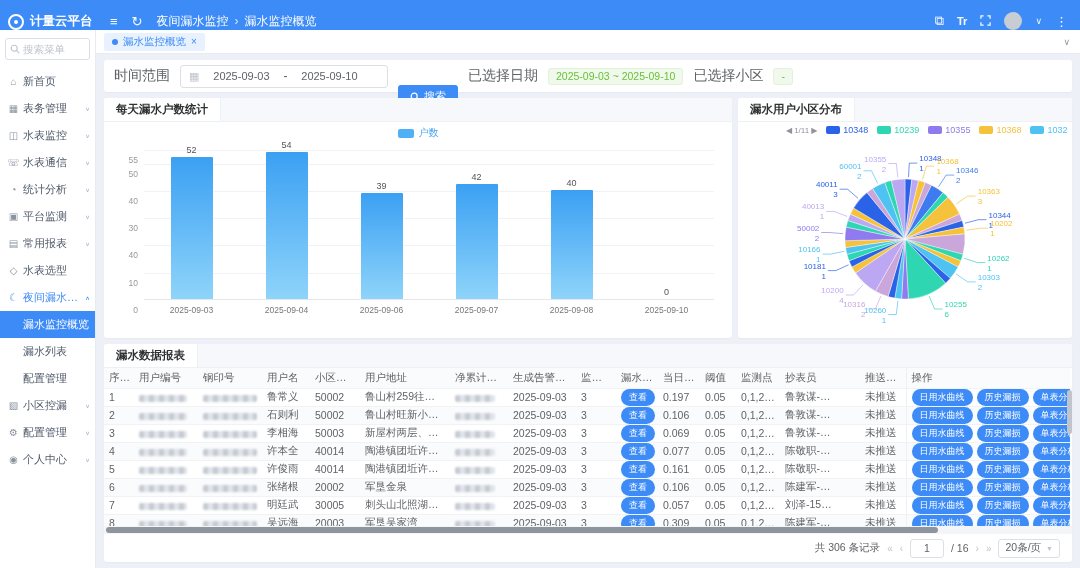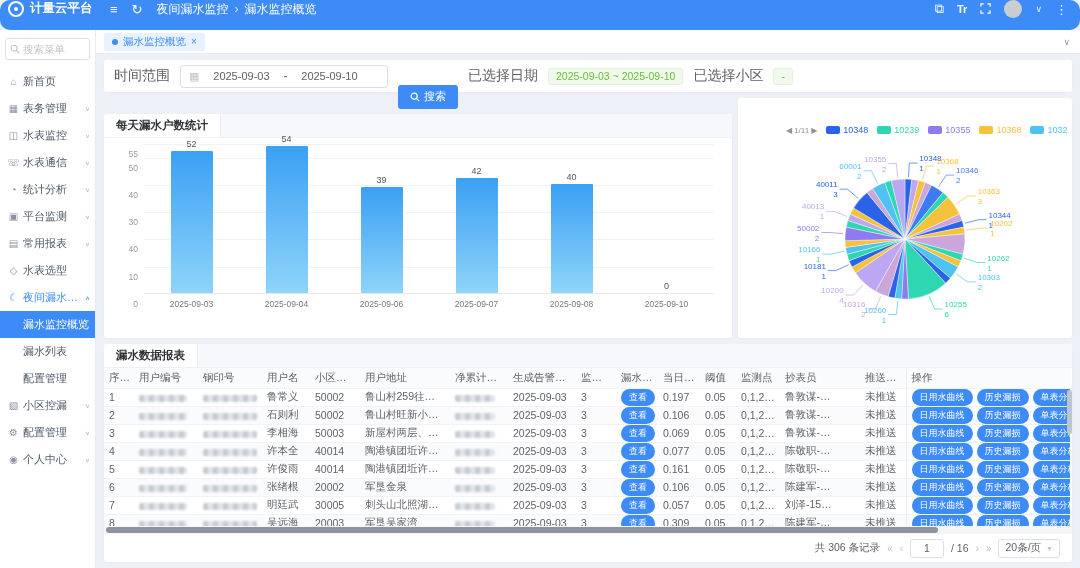--- a/index.html
+++ b/index.html
@@ -1,20 +1,20 @@
 <!DOCTYPE html>
 <html><head>
 <meta charset="utf-8">
 <style>
   *{margin:0;padding:0;box-sizing:border-box;}
   html,body{width:1080px;height:568px;overflow:hidden;}
   body{font-family:"Liberation Sans","DejaVu Sans",sans-serif;font-size:12px;color:#303133;background:#EDF1F7;}
   .app{width:1080px;height:568px;display:flex;flex-direction:column;}
   
-  .hdr{height:30px;background:#3D8BF7;display:flex;align-items:flex-start;color:#fff;flex:0 0 30px;border-radius:10px;}
+  .hdr{height:30px;background:#3D8BF7;display:flex;align-items:flex-end;color:#fff;flex:0 0 30px;}
   .brand{width:96px;display:flex;align-items:center;gap:6px;padding-left:8px;flex:0 0 96px;}
   .logo{width:16px;height:16px;border:2px solid #fff;border-radius:50%;position:relative;flex:0 0 16px;}
   .logo:after{content:"";position:absolute;left:4px;top:4px;width:4px;height:4px;border-radius:50%;background:#fff;}
   .brand-t{font-weight:bold;font-size:12.5px;white-space:nowrap;}
   .hdr-main{flex:1;display:flex;align-items:center;justify-content:space-between;padding:0 12px 0 14px;}
   .hdr-left{display:flex;align-items:center;gap:14px;}
   .hicon{font-size:13px;opacity:.95;cursor:pointer;}
   .crumb{display:flex;align-items:center;gap:6px;font-size:12px;}
   .crumb .sep{opacity:.8;}
   .hdr-right{display:flex;align-items:center;gap:13px;}
@@ -47,21 +47,21 @@
   .dinput{height:23px;border:1px solid #DCDFE6;border-radius:3px;display:flex;align-items:center;padding:0 8px;gap:6px;color:#606266;width:208px;}
   .dinput .cal{color:#C0C4CC;font-size:11px;}
   .dinput input{border:0;outline:0;width:72px;text-align:center;font-size:11px;color:#606266;font-family:inherit;}
   .btn-primary{height:24px;background:#3D8BF7;color:#fff;border:0;border-radius:3px;padding:0 12px;font-size:11px;display:flex;align-items:center;gap:4px;cursor:pointer;font-family:inherit;margin-top:41px;}
   .gbadge{background:#F0F9EB;border:1px solid #E1F3D8;color:#67C23A;font-size:10.5px;border-radius:3px;padding:1.5px 7px;}
   
   .row2{display:flex;gap:6px;margin-bottom:6px;flex:0 0 240px;}
   .card{background:#fff;border-radius:3px;box-shadow:0 1px 2px rgba(0,0,0,.03);overflow:hidden;position:relative;}
   .strip{height:24px;background:#F6F8FB;border-bottom:1px solid #EDF0F4;display:flex;align-items:flex-end;}
   .strip .stab{background:#fff;height:23px;display:flex;align-items:center;padding:0 12px;font-weight:bold;font-size:11.5px;color:#303133;border-right:1px solid #EDF0F4;}
-  .bar-card{width:628px;flex:0 0 628px;margin-top:16px;}
+  .bar-card{width:628px;flex:0 0 628px;}
   .pie-card{flex:1;}
   
   .blegend{height:22px;display:flex;align-items:center;justify-content:center;gap:5px;color:#4DA6F5;font-size:10px;}
   .blegend .sw{width:16px;height:9px;border-radius:2px;background:#4FB0F8;}
   .bchart{position:relative;height:168px;margin:2px 14px 0 14px;}
   .plot{position:absolute;left:26px;right:4px;top:4px;height:150px;border-bottom:1px solid #E4E7ED;}
   .gline{position:absolute;left:0;right:0;height:1px;background:#F0F2F5;}
   .ytick{position:absolute;right:calc(100% + 30px);transform:translateY(50%);font-size:8.5px;color:#999;left:-26px;width:20px;text-align:right;}
   .slots{position:absolute;left:0;right:0;top:0;bottom:0;display:flex;}
   .slot{flex:1;display:flex;flex-direction:column;justify-content:flex-end;align-items:center;position:relative;}
@@ -241,20 +241,24 @@
           <span class="gbadge">2025-09-03 ~ 2025-09-10</span>
           <span class="flabel">已选择小区</span>
           <span class="gbadge">-</span>
         </div>
 
         <div class="row2">
           <section class="card bar-card">
             <div class="strip">
                 <div class="stab">每天漏水户数统计</div>
               </div>
+            <div class="blegend">
+              <span class="sw"></span>
+              <span>户数</span>
+            </div>
             <div class="bchart">
               <div class="plot" id="bar-plot">
                   <div class="ytick" style="top:150px">0</div>
                   <div class="gline" style="top:122.72727272727272px"></div>
                   <div class="ytick" style="top:122.72727272727272px">10</div>
                   <div class="gline" style="top:95.45454545454545px"></div>
                   <div class="ytick" style="top:95.45454545454545px">40</div>
                   <div class="gline" style="top:68.18181818181819px"></div>
                   <div class="ytick" style="top:68.18181818181819px">30</div>
                   <div class="gline" style="top:40.90909090909091px"></div>
@@ -293,20 +297,23 @@
     <div class="bval" style="bottom:2px">0</div>
     <div class="bar" style="height:0px"></div>
     <div class="xlab">2025-09-10</div>
                     </div>
                   </div>
                 </div>
             </div>
           </section>
 
           <section class="card pie-card">
+            <div class="strip">
+                <div class="stab">漏水用户小区分布</div>
+              </div>
             <div class="plegend">
               <span class="pgr">
                 <span>◀</span>
                 <span>1/11</span>
                 <span>▶</span>
               </span>
               <span id="pie-legend-items" style="display:flex;gap:9px;">
                   <span class="pli">
                     <span class="sw" style="background:#2A62E8"></span>
                     <span style="color:#2A62E8">10348</span>

